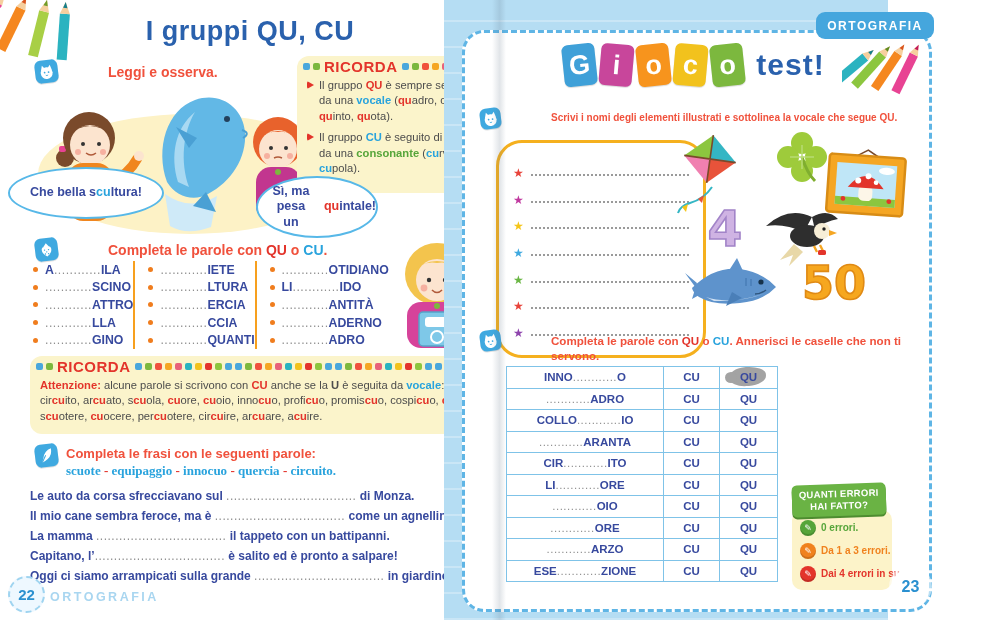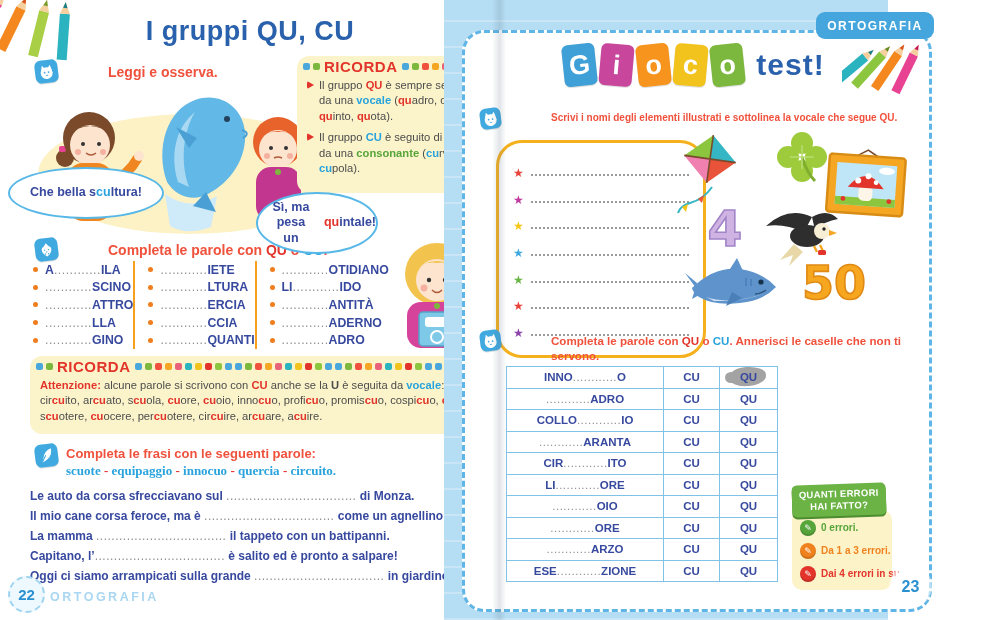--- a/index.html
+++ b/index.html
@@ -176,21 +176,21 @@
       <circle cx="256" cy="62" r="2" fill="#333"></circle>
         <circle cx="271" cy="62" r="2" fill="#333"></circle>
       <circle cx="252" cy="70" r="3" fill="#f6b0a0"></circle>
         <circle cx="275" cy="70" r="3" fill="#f6b0a0"></circle>
       <path d="M259,72 Q263,70 267,72" stroke="#b05a3a" stroke-width="1.4" fill="none"></path>
       <rect x="241" y="81" width="45" height="54" rx="15" fill="#c2368f"></rect>
       <circle cx="263" cy="86" r="3" fill="#7cb83e"></circle>
     </svg>
 
     <div class="abs bubble" style="left:8px;top:167px;width:152px;height:48px"><span>Che bella s</span><span class="c-cyan">cu</span><span>ltura!</span></div>
-    <div class="abs bubble" style="left:256px;top:192px;width:118px;height:58px"><span>Sì, ma pesa
+    <div class="abs bubble" style="left:256px;top:176px;width:118px;height:58px"><span>Sì, ma pesa
 un </span><span class="c-red">qu</span><span>intale!</span></div>
 
     <div class="abs ricorda" style="left:297px;top:56px;width:176px">
       <div class="ric-head">
         <span class="sqwrap">
             <span class="sq" style="background: rgb(74, 167, 220);"></span>
             <span class="sq" style="background: rgb(124, 184, 62);"></span>
           </span>
         <span class="ric-title">RICORDA</span>
         <span class="sqwrap fill">
@@ -374,21 +374,21 @@
           </svg>
       </span>
       <span class="ex3-lines">
         <span class="ex3-l1">Completa le frasi con le seguenti parole:</span>
         <span class="ex3-l2"><span class="c-cyan">scuote</span><span class="c-red"> - </span><span class="c-cyan">equipaggio</span><span class="c-red"> - </span><span class="c-cyan">innocuo</span><span class="c-red"> - </span><span class="c-cyan">quercia</span><span class="c-red"> - </span><span class="c-cyan">circuito</span><span class="c-cyan">.</span></span>
       </span>
     </div>
 
     <div class="abs" style="left:30px;top:486px">
         <div class="sentence"><span>Le auto da corsa sfrecciavano sul </span><span class="dots">..................................</span><span> di Monza.</span></div>
-        <div class="sentence"><span>Il mio cane corsa feroce, ma è </span><span class="dots">..................................</span><span> come un agnellino.</span></div>
+        <div class="sentence"><span>Il mio cane sembra feroce, ma è </span><span class="dots">..................................</span><span> come un agnellino.</span></div>
         <div class="sentence"><span>La mamma </span><span class="dots">..................................</span><span> il tappeto con un battipanni.</span></div>
         <div class="sentence"><span>Capitano, l’</span><span class="dots">..................................</span><span> è salito ed è pronto a salpare!</span></div>
         <div class="sentence"><span>Oggi ci siamo arrampicati sulla grande </span><span class="dots">..................................</span><span> in giardino.</span></div>
       </div>
 
     <div class="abs pagenum" style="left:8px;top:576px">22</div>
     <div class="abs footer-section" style="left:50px;top:590px">ORTOGRAFIA</div>
   </div>
 
   <div class="page page-right">

